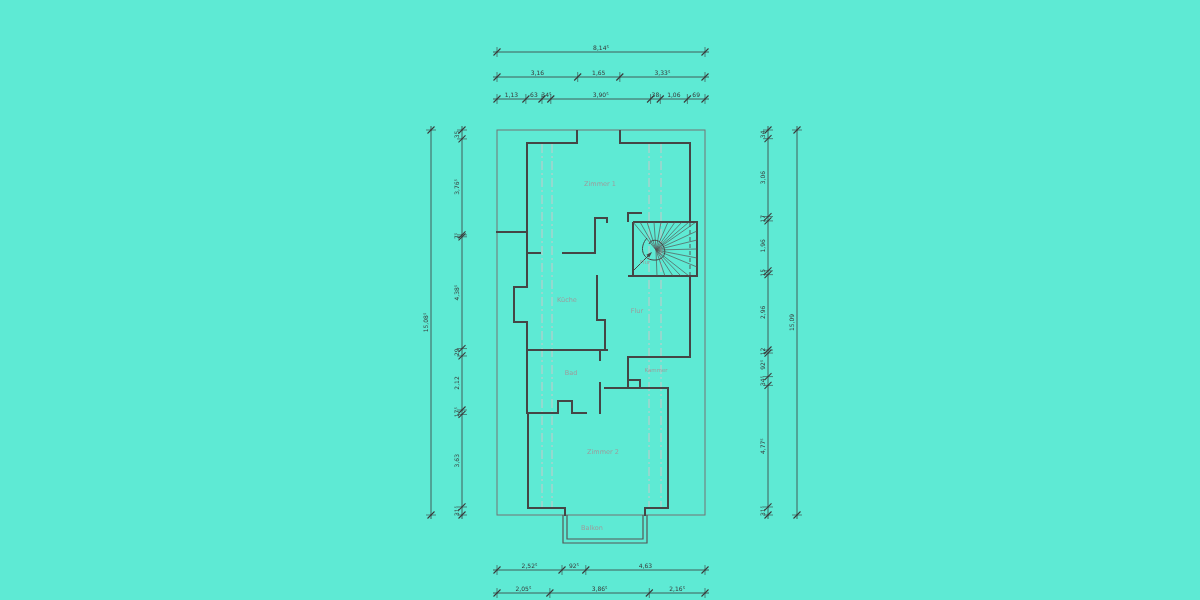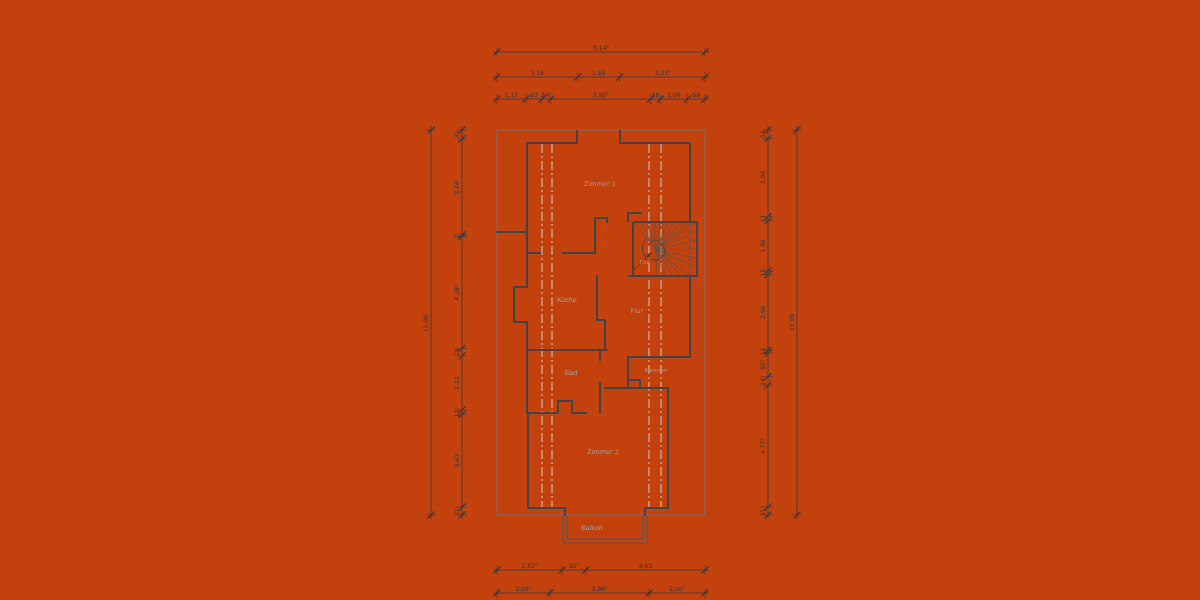--- a/index.html
+++ b/index.html
@@ -1,16 +1,16 @@
 <!DOCTYPE html>
 <html><head>
 <meta charset="utf-8">
 <style>
   html,body{margin:0;padding:0;background:#ffffff;}
-  .stage{position:relative;width:1200px;height:600px;background:#c2410c;overflow:hidden;
+  .stage{position:relative;width:1200px;height:600px;background:#5eead4;overflow:hidden;
          font-family:"DejaVu Sans", sans-serif;}
   svg text{font-family:"DejaVu Sans", sans-serif;}
   .room-label{fill:#9c9c9c;font-size:6.5px;text-anchor:middle;}
   .room-label-small{fill:#9c9c9c;font-size:5.5px;text-anchor:middle;}
   .dim-label{fill:#383838;font-size:6px;text-anchor:middle;}
 </style>
 </head>
 <body>
 
 <div class="stage">

